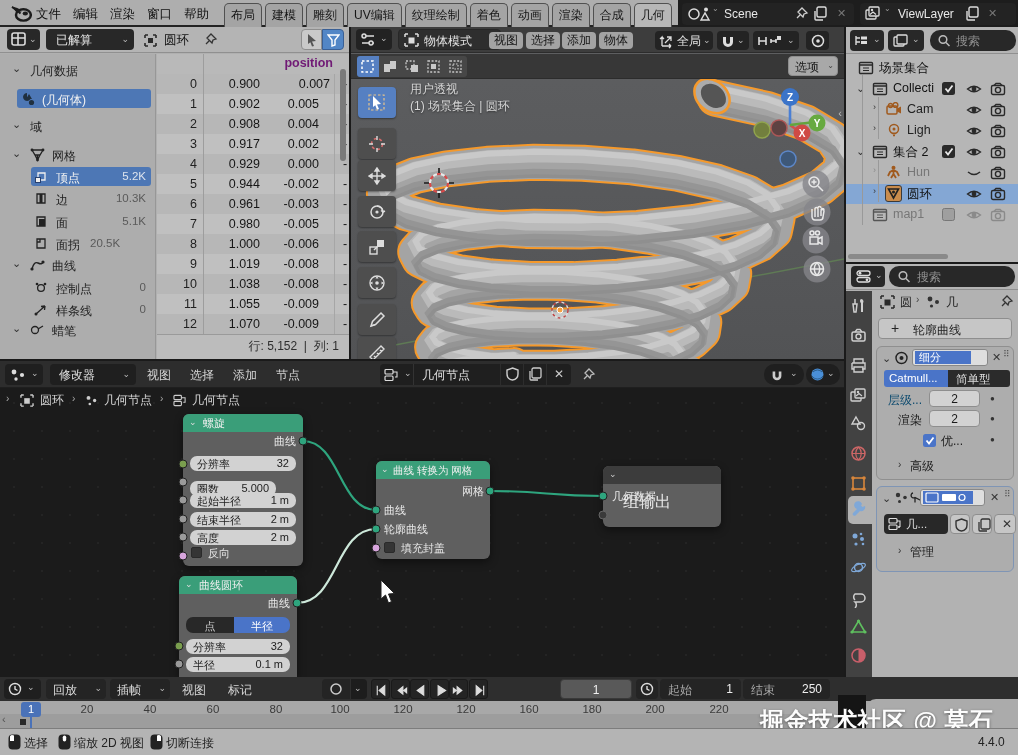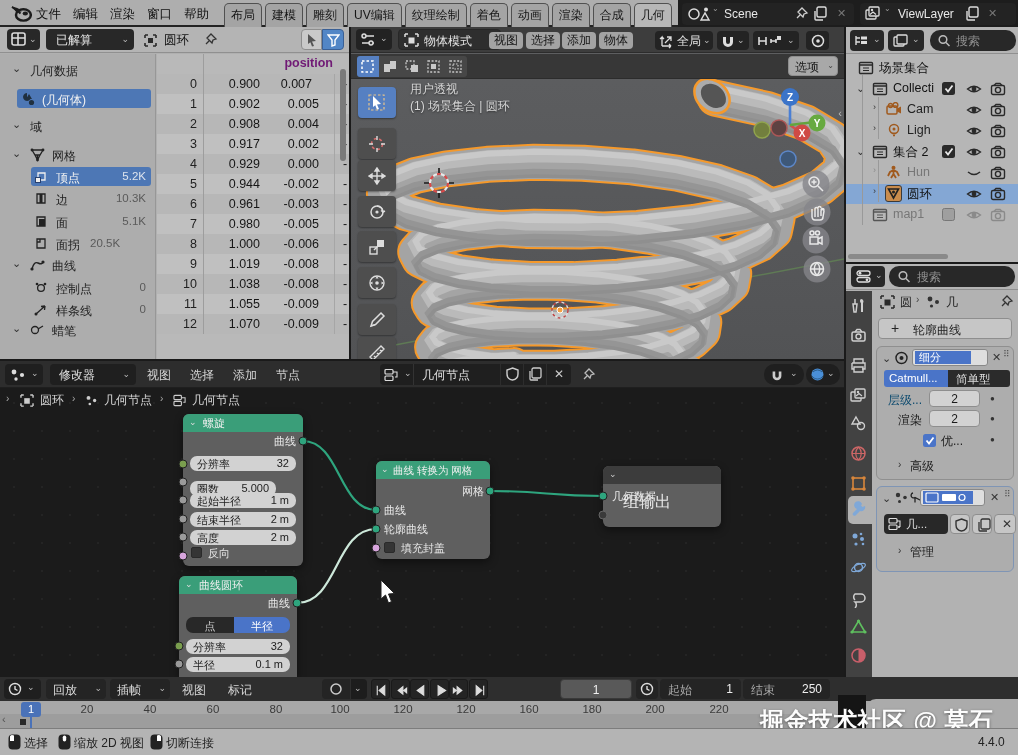--- a/index.html
+++ b/index.html
@@ -186,21 +186,21 @@
         </svg>
 <div class="abs" style="left:52px;top:296px;font-size:12px;color:#1f1f1f;white-space:nowrap;">蜡笔</div>
 </div>
 
   <div class="abs" style="left:157px;top:27px;width:192px;height:305px;background:#b9b9b9;"></div>
   <div id="stable">
 <div class="abs" style="left:203px;top:29px;width:130px;text-align:right;font-size:12.5px;font-weight:bold;color:#701a75;">position</div>
 <div class="abs" style="left:157px;top:47px;width:192px;height:20px;background:#b7b7b7;"></div>
 <div class="abs" style="left:157px;top:50px;width:40px;text-align:right;font-size:12.5px;color:#222;">0</div>
 <div class="abs" style="left:190px;top:50px;width:70px;text-align:right;font-size:12.5px;color:#161616;">0.900</div>
-<div class="abs" style="left:242px;top:50px;width:70px;text-align:right;font-size:12.5px;color:#161616;">0.007</div>
+<div class="abs" style="left:260px;top:50px;width:70px;text-align:right;font-size:12.5px;color:#161616;">0.007</div>
 <div class="abs" style="left:343px;top:50px;font-size:12.5px;color:#161616;">-</div>
 <div class="abs" style="left:157px;top:67px;width:192px;height:20px;background:#c0c0c0;"></div>
 <div class="abs" style="left:157px;top:70px;width:40px;text-align:right;font-size:12.5px;color:#222;">1</div>
 <div class="abs" style="left:190px;top:70px;width:70px;text-align:right;font-size:12.5px;color:#161616;">0.902</div>
 <div class="abs" style="left:249px;top:70px;width:70px;text-align:right;font-size:12.5px;color:#161616;">0.005</div>
 <div class="abs" style="left:343px;top:70px;font-size:12.5px;color:#161616;">-</div>
 <div class="abs" style="left:157px;top:87px;width:192px;height:20px;background:#b7b7b7;"></div>
 <div class="abs" style="left:157px;top:90px;width:40px;text-align:right;font-size:12.5px;color:#222;">2</div>
 <div class="abs" style="left:190px;top:90px;width:70px;text-align:right;font-size:12.5px;color:#161616;">0.908</div>
 <div class="abs" style="left:249px;top:90px;width:70px;text-align:right;font-size:12.5px;color:#161616;">0.004</div>
@@ -252,20 +252,23 @@
 <div class="abs" style="left:343px;top:270px;font-size:12.5px;color:#161616;">-</div>
 <div class="abs" style="left:157px;top:287px;width:192px;height:20px;background:#b7b7b7;"></div>
 <div class="abs" style="left:157px;top:290px;width:40px;text-align:right;font-size:12.5px;color:#222;">12</div>
 <div class="abs" style="left:190px;top:290px;width:70px;text-align:right;font-size:12.5px;color:#161616;">1.070</div>
 <div class="abs" style="left:249px;top:290px;width:70px;text-align:right;font-size:12.5px;color:#161616;">-0.009</div>
 <div class="abs" style="left:343px;top:290px;font-size:12.5px;color:#161616;">-</div>
 <div class="abs" style="left:203px;top:27px;width:1px;height:280px;background:#9d9d9d;"></div>
 <div class="abs" style="left:334px;top:47px;width:1px;height:260px;background:#a6a6a6;"></div>
 </div>
 
+  <div class="abs" style="left:157px;top:307px;width:192px;height:25px;background:#bcbcbc;border-top:1px solid #9a9a9a;">
+    <span class="abs" style="right:10px;top:3px;font-size:12px;color:#2e2e2e;">行: 5,152&nbsp; | &nbsp;列: 1</span>
+  </div>
 
   <div class="abs" style="left:340px;top:42px;width:6px;height:92px;background:#7a7a7a;border-radius:3px;"></div>
 </div>
 
 <div id="vp3d" class="abs" style="left:351px;top:27px;width:493px;height:332px;background:#3d3d3d;overflow:hidden;">
 <svg class="abs" style="left:0;top:0" width="493" height="332" viewBox="0 0 493 332">
 <defs>
  <linearGradient id="vbg" x1="0" y1="0" x2="0" y2="1">
    <stop offset="0" stop-color="#5e5f61"></stop>
             <stop offset="1" stop-color="#525355"></stop>

